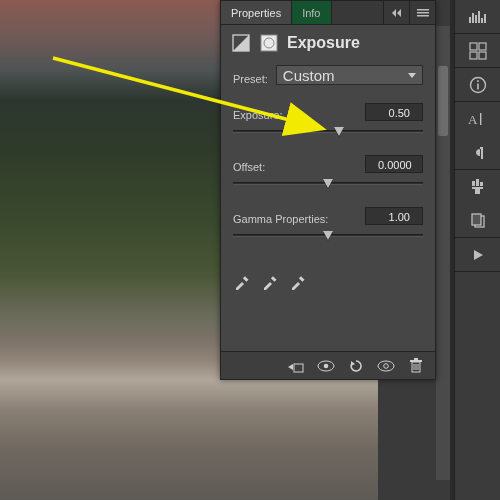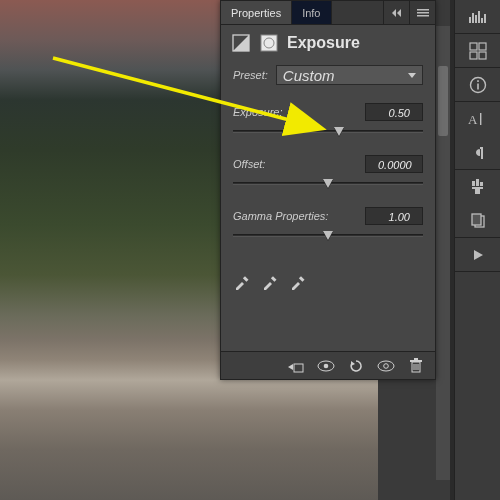--- a/index.html
+++ b/index.html
@@ -98,21 +98,21 @@
     background: #383838;
     display: flex;
     align-items: stretch;
     border-bottom: 1px solid #222;
   }
   .tab {
     padding: 0 10px;
     font-size: 11px;
     line-height: 24px;
     color: #bbb;
-    background: #0f172a;
+    background: #14532d;
     border-right: 1px solid #222;
   }
   .tab.active {
     background: #464646;
     color: #e4e4e4;
   }
   .tabs .spacer { flex: 1; }
   .tabs .menubtn {
     width: 26px;
     display: flex;
@@ -132,23 +132,22 @@
     display: inline-flex; align-items: center; justify-content: center;
   }
   .title {
     font-size: 16px;
     color: #e4e4e4;
     font-weight: bold;
   }
   .row {
     padding: 6px 12px 2px 12px;
     display: flex;
-    align-items: center;
+    align-items: flex-end;
     gap: 8px;
-    font-style: italic;
   }
   .row.label-value { justify-content: space-between; }
   .label { color: #ccc; }
   .select {
     flex: 1;
     height: 20px;
     background: #565656;
     border: 1px solid #2a2a2a;
     color: #ddd;
     padding: 0 6px;

